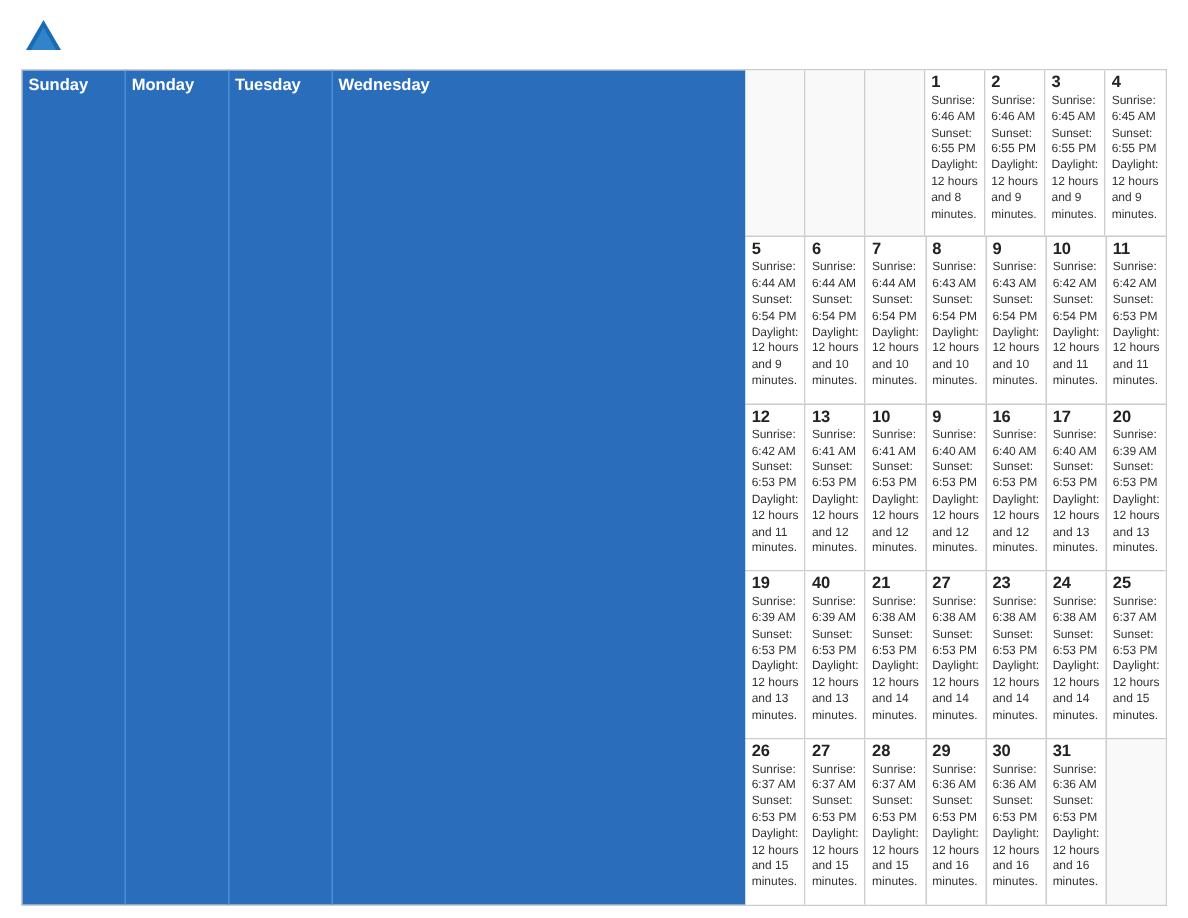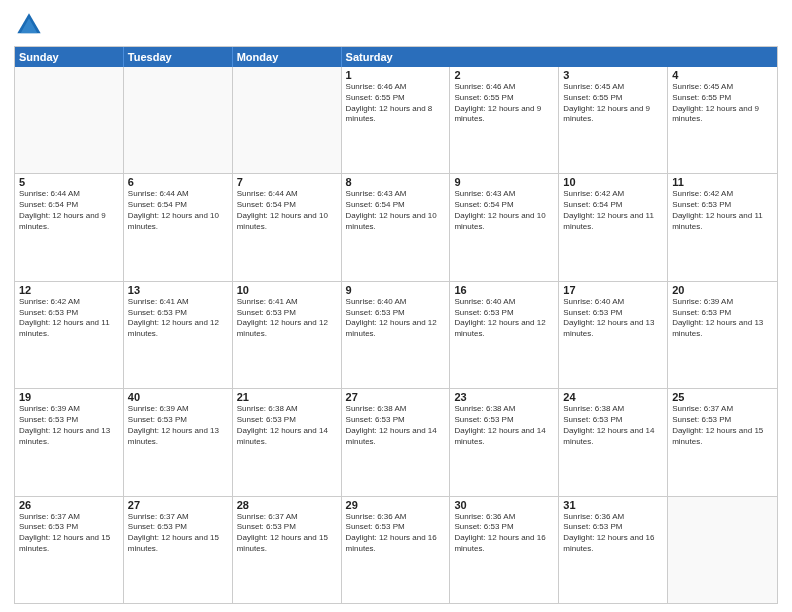--- a/index.html
+++ b/index.html
@@ -56,21 +56,21 @@
       font-weight: normal;
       color: #333;
     }
     .location {
       font-size: 15px;
       color: #555;
     }
     .calendar {
       flex: 1;
       display: flex;
-      flex-direction: column;
+      flex-direction: row;
       border: 1px solid #ccc;
       justify-content: center;
     }
     .cal-header {
       display: grid;
       grid-template-columns: repeat(7, 1fr);
       background: #2a6ebb;
     }
     .cal-header-cell {
       color: #fff;
@@ -133,23 +133,23 @@
     </div>
     <div class="title-block">
       <div class="month-title"></div>
       <div class="location"></div>
     </div>
   </div>
 
   <div class="calendar">
     <div class="cal-header" id="cal-header-row">
         <div class="cal-header-cell">Sunday</div>
+        <div class="cal-header-cell">Monday</div>
         <div class="cal-header-cell">Tuesday</div>
-        <div class="cal-header-cell">Monday</div>
-        <div class="cal-header-cell">Saturday</div>
+        <div class="cal-header-cell">Wednesday</div>
       </div>
     <div class="cal-body" id="cal-body">
         <div class="cal-row">
           <div class="cal-cell empty"></div>
           <div class="cal-cell empty"></div>
           <div class="cal-cell empty"></div>
           <div class="cal-cell">
             <span class="day-num">1</span>
             <div class="cell-info">Sunrise: 6:46 AM<br>Sunset: 6:55 PM<br>Daylight: 12 hours and 8 minutes.</div>
           </div>

